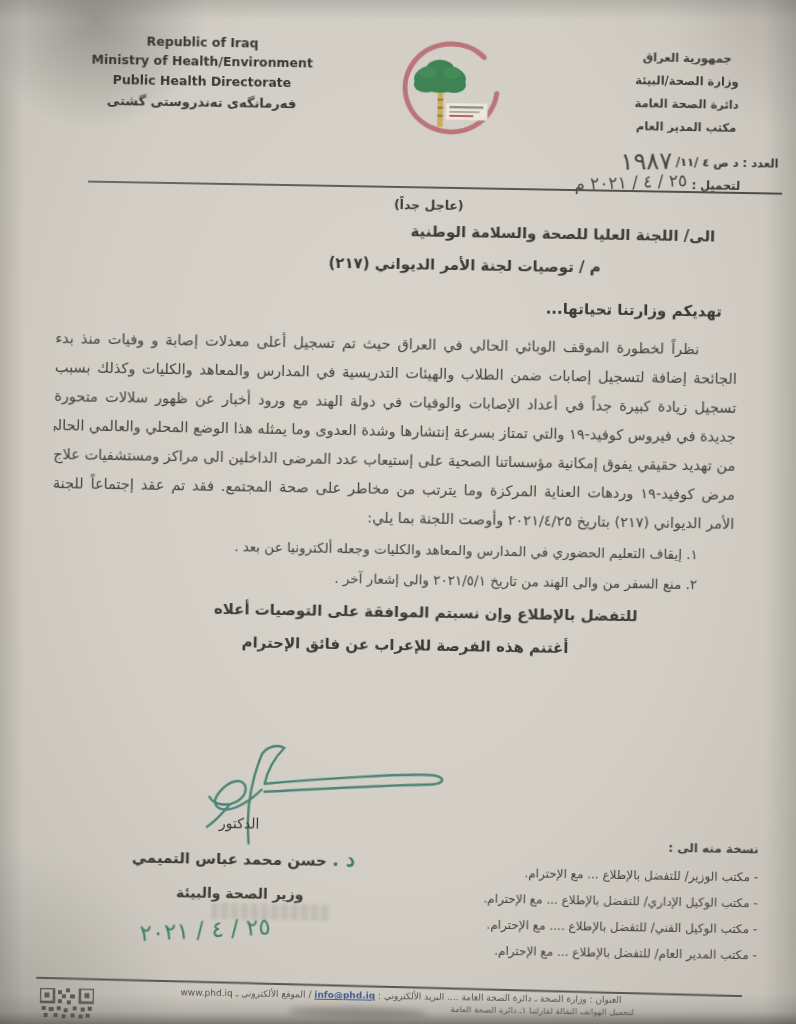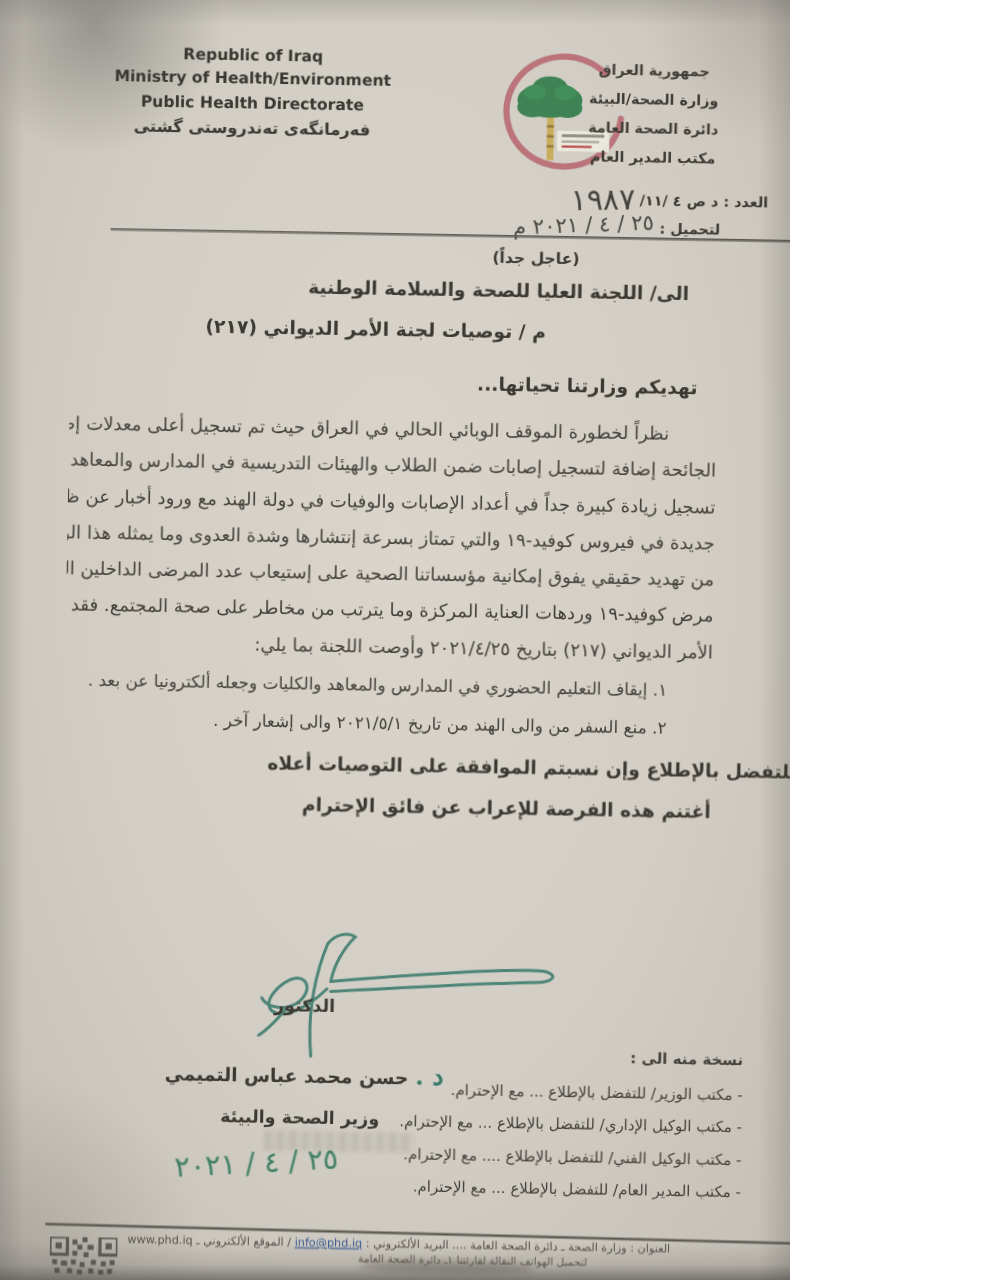--- a/index.html
+++ b/index.html
@@ -1,18 +1,18 @@
 <!DOCTYPE html>
 <html lang="ar"><head>
 <meta charset="utf-8">
 <style>
   html,body{margin:0;padding:0;}
   .page{
     position:relative;
-    width:632px;height:1024px;
+    width:796px;height:1024px;
     overflow:hidden;
     background:
       radial-gradient(circle at 12% 2%, rgba(90,88,84,.45) 0%, rgba(90,88,84,0) 9%),
       radial-gradient(circle at 100% 0%, rgba(110,106,100,.25) 0%, rgba(110,106,100,0) 10%),
       radial-gradient(circle at 0% 100%, rgba(100,97,92,.30) 0%, rgba(100,97,92,0) 14%),
       linear-gradient(to bottom, rgba(60,58,55,.18) 0%, rgba(60,58,55,0) 2%),
       linear-gradient(to top, rgba(55,53,50,.55) 0%, rgba(55,53,50,.15) 1.2%, rgba(55,53,50,0) 3%),
       linear-gradient(to right, rgba(70,68,64,.18) 0%, rgba(70,68,64,0) 3%),
       linear-gradient(to left, rgba(70,68,64,.20) 0%, rgba(70,68,64,0) 4%),
       radial-gradient(ellipse at 50% 42%, #d9d5cc 0%, #d2cec5 55%, #c4bfb6 100%);
@@ -45,33 +45,33 @@
   
   .body-block{right:58px;left:56px;top:330px;font-size:14.5px;line-height:29px;color:#44403a;}
   .jline{text-align:justify;text-align-last:justify;white-space:nowrap;overflow:hidden;}
   .jline.first{text-indent:38px;}
   .jline.last{text-align-last:right;white-space:normal;}
   .recs{right:94px;left:56px;top:534px;font-size:13.5px;line-height:30px;text-align:right;color:#44403a;}
   .close1{left:196px;top:603px;width:470px;text-align:center;font-size:15px;font-weight:bold;}
   .close2{left:176px;top:636px;width:470px;text-align:center;font-size:15px;font-weight:bold;}
   
   .sig-svg{left:178px;top:742px;}
-  .sig-title{left:228px;top:798px;font-size:14px;font-weight:bold;}
+  .sig-title{left:228px;top:818px;font-size:14px;font-weight:normal;}
   .sig-name{left:118px;top:848px;width:270px;text-align:center;font-size:15px;font-weight:bold;}
   .sig-prefix{font-size:20px;font-family:"DejaVu Serif",serif;color:#3f7a68;}
   .sig-pos{left:150px;top:888px;width:200px;text-align:center;font-size:14px;font-weight:bold;}
   .stamp-smudge{left:222px;top:906px;width:120px;height:16px;background:repeating-linear-gradient(to right,rgba(110,105,98,.35) 0 6px,rgba(110,105,98,.1) 6px 10px);filter:blur(1.6px);opacity:.5;border-radius:2px;}
   .sig-date{left:96px;top:920px;width:240px;text-align:center;font-size:23px;color:#3e7f63;transform:rotate(-4deg);letter-spacing:3px;filter:blur(.3px);}
   
   .cc{right:28px;top:830px;width:360px;font-size:12px;line-height:26px;text-align:right;color:#45413b;}
   .cc .head{font-weight:bold;margin-bottom:2px;}
   
   .f-divider{left:48px;top:986px;width:706px;height:1.6px;background:#5a5751;transform:rotate(.5deg);}
   .footer1{left:70px;right:40px;top:991px;font-size:9px;text-align:center;color:#55514b;white-space:nowrap;}
-  .footer1 .lnk{color:#3e5f93;text-decoration:underline;}
+  .footer1 .lnk{color:#3e5f93;text-decoration:underline;font-weight:bold;}
   .footer2{right:150px;top:1003px;font-size:8.5px;color:#5a564f;}
   .smudge{left:300px;top:1008px;width:140px;height:10px;background:rgba(90,86,80,.45);filter:blur(3px);border-radius:50%;}
   .qr{left:52px;top:994px;}
 </style>
 </head>
 <body>
 
 <div class="page">
   <div class="content">
 

